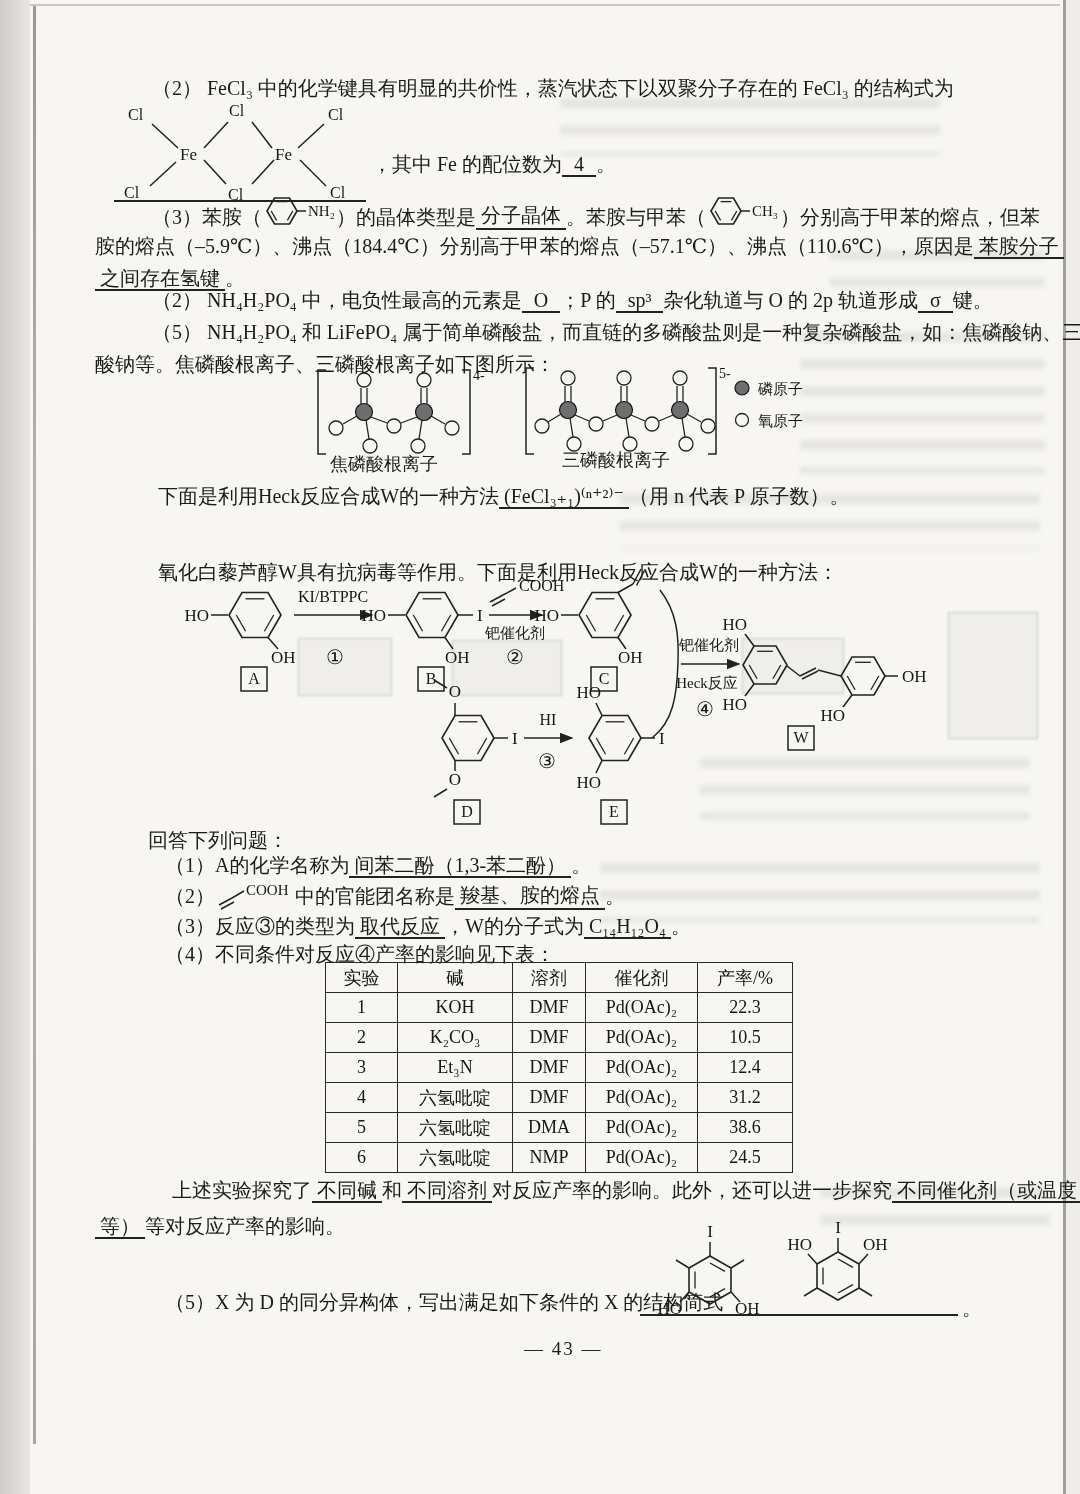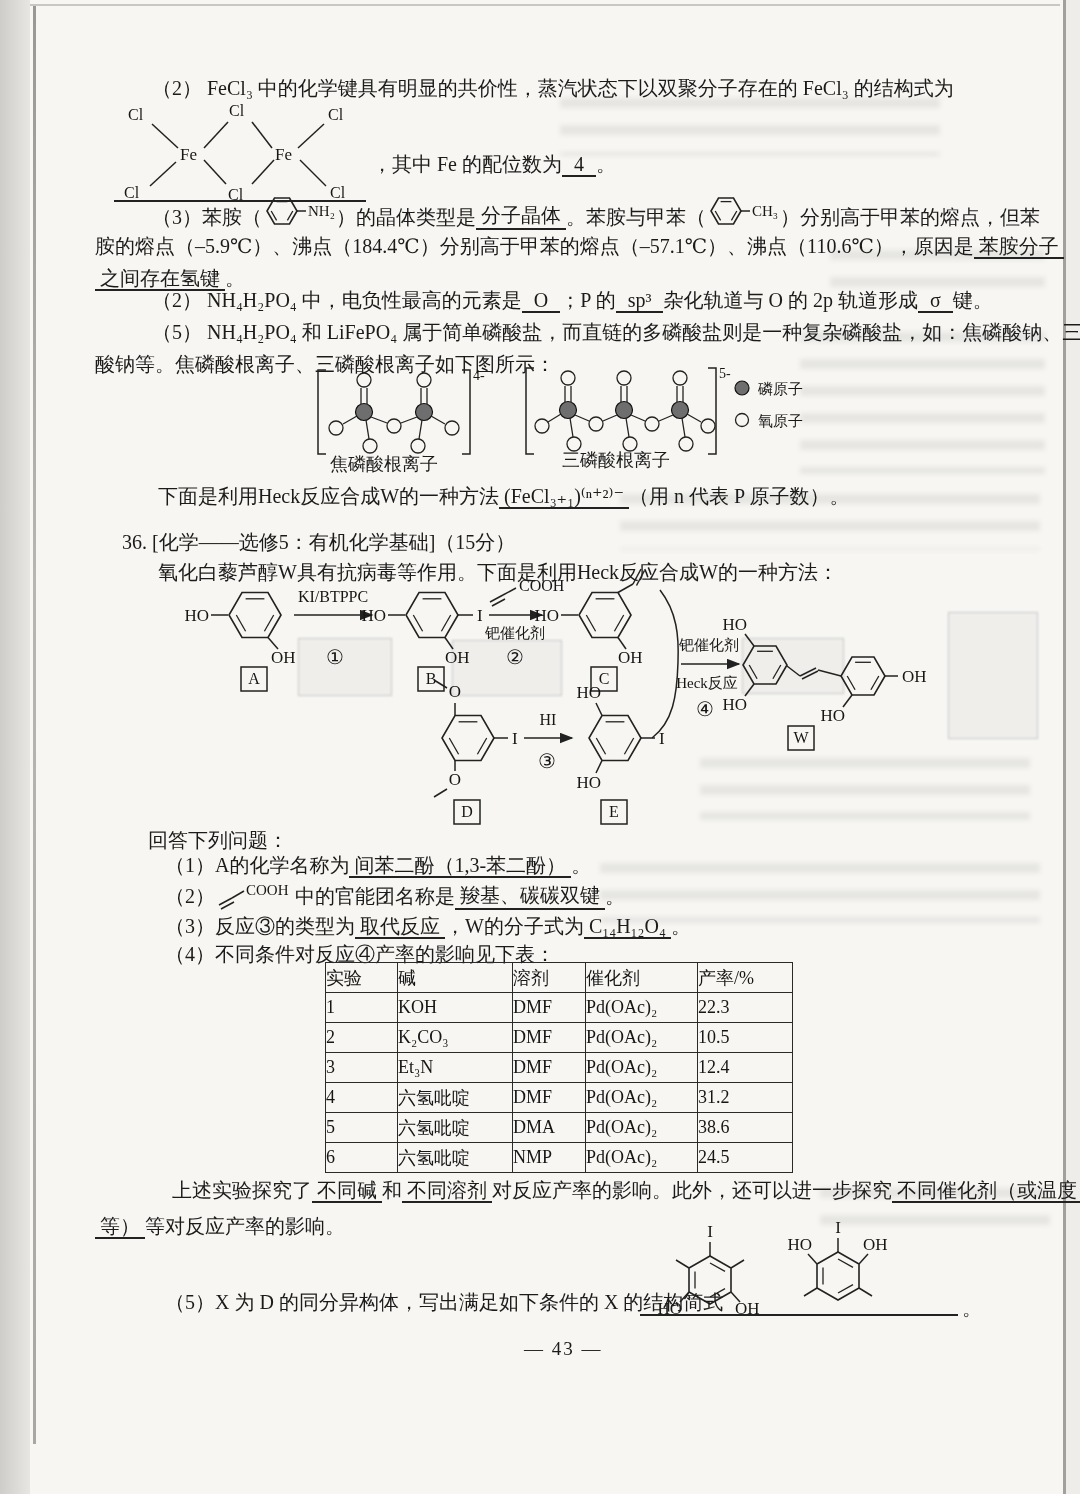--- a/index.html
+++ b/index.html
@@ -33,21 +33,21 @@
   svg .lab2{font-size:16px;}
   svg .cjk{font-size:15px;}
   svg .boxl{font-size:16px;}
   svg .circ{font-size:20px;}
   svg .atomP{fill:#6e6e6e;stroke:#111;stroke-width:1.2;}
   svg .atomO{fill:#f7f6f2;stroke:#222;stroke-width:1.3;}
   svg rect.lbox{fill:none;stroke:#222;stroke-width:1.5;}
   
   table.exp{position:absolute;left:325px;top:962px;border-collapse:collapse;table-layout:fixed;
             font-size:18px;color:#161616;}
-  table.exp th,table.exp td{border:1.6px solid #2a2a2a;text-align:left;padding:0;height:29px;
+  table.exp th,table.exp td{border:1.6px solid #2a2a2a;text-align:center;padding:0;height:29px;
             font-weight:normal;}
   .pagenum{position:absolute;left:524px;top:1338px;font-size:19px;letter-spacing:2px;}
 </style>
 </head>
 <body>
 
 <div id="page">
 
   <div class="l-edge"></div>
   <div class="l-crease"></div>
@@ -223,23 +223,20 @@
     <text class="cjk" x="26" y="50">氧原子</text>
   </svg>
 
   <div class="cap" style="left:330px;top:452px">焦磷酸根离子</div>
   <div class="cap" style="left:562px;top:448px">三磷酸根离子</div>
 
   <div class="line" style="left:158px;top:484px">
     <span>下面是利用Heck反应合成W的一种方法</span><span class="ans">(FeCl₃₊₁)⁽ⁿ⁺²⁾⁻</span><span>（用 n 代表 P 原子数）。</span>
   </div>
 
-  <div class="line" style="left:122px;top:530px">
-    <span>36.</span>&nbsp;<span>[化学——选修5：有机化学基础]（15分）</span>
-  </div>
   <div class="line" style="left:158px;top:560px">
     <span>氧化白藜芦醇W具有抗病毒等作用。下面是利用Heck反应合成W的一种方法：</span>
   </div>
 
   <svg class="chem" style="left:140px;top:578px" width="930" height="256">
     <defs>
       <marker id="ah" markerWidth="9" markerHeight="8" refX="8" refY="3.5" orient="auto">
           <path d="M0,0 L9,3.5 L0,7 Z" fill="#222"></path>
         </marker>
     </defs>
@@ -387,21 +384,21 @@
     <span>（2）</span>
       <svg width="80" height="30">
         <g>
           <line class="bond" x1="4" y1="24" x2="17" y2="17"></line>
           <line class="bond" x1="6" y1="28" x2="19" y2="21"></line>
           <line class="bond" x1="17" y1="17" x2="29" y2="10"></line>
         </g>
         <text class="cjk" x="31" y="14">COOH</text>
       </svg>
       <span>中的官能团名称是</span>
-      <span class="ans">羧基、碳碳双键</span>
+      <span class="ans">羧基、胺的熔点</span>
       <span>。</span>
   </div>
 
   <div class="line" style="left:165px;top:914px">
     <span>（3）反应③的类型为</span><span class="ans">取代反应</span><span>，W的分子式为</span><span class="ans">C₁₄H₁₂O₄</span><span>。</span>
   </div>
 
   <div class="line" style="left:165px;top:942px">
     <span>（4）不同条件对反应④产率的影响见下表：</span>
   </div>

